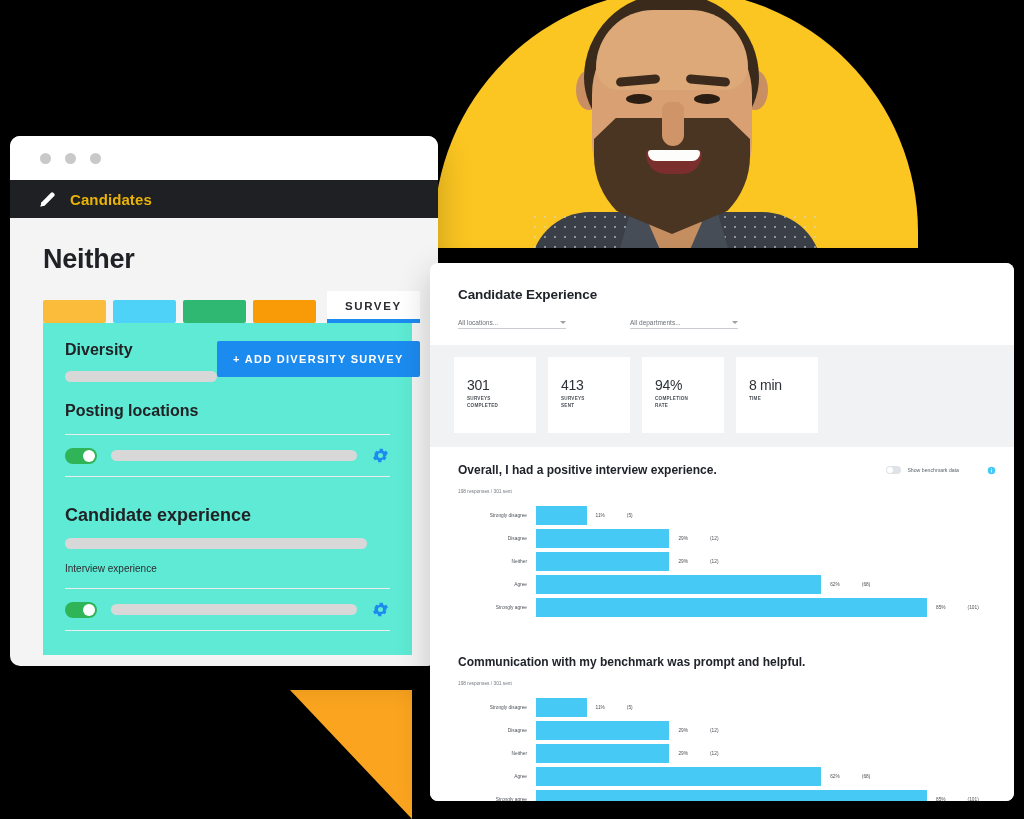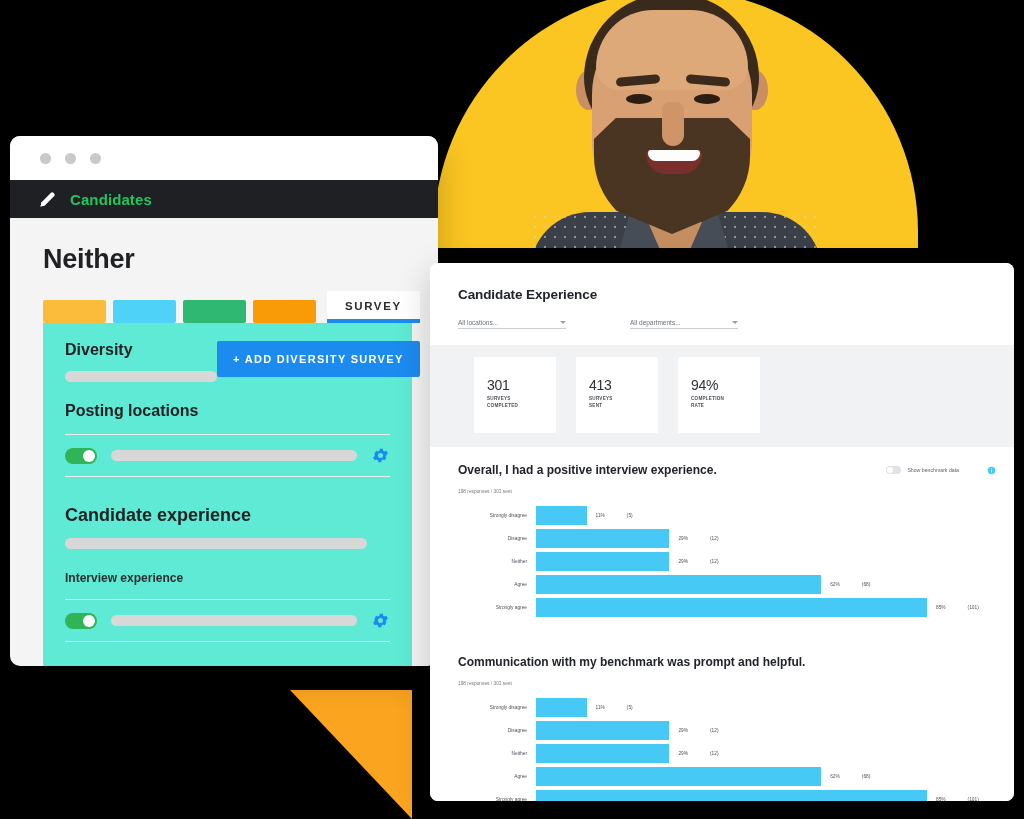--- a/index.html
+++ b/index.html
@@ -92,21 +92,21 @@
   .lw-chrome {
     height: 44px; background: #ffffff;
     display: flex; align-items: center; padding-left: 30px; gap: 14px;
   }
   .dot { width: 11px; height: 11px; border-radius: 50%; background: #c9c9c9; }
   .lw-topbar {
     height: 38px; background: #1e2023;
     display: flex; align-items: center; padding-left: 28px; gap: 12px;
   }
   .pencil-icon { width: 20px; height: 20px; display:block; }
-  .lw-brand { color: #22c55e; font-size: 15px; font-weight: 700; letter-spacing: .1px; }
+  .lw-brand { color: #eab308; font-size: 15px; font-weight: 700; letter-spacing: .1px; }
   .lw-body { padding: 20px 0 0 0; }
   .lw-title { font-size: 27px; font-weight: 700; color: #1f2125; padding: 6px 0 16px 33px; letter-spacing:-.2px; }
 
   .tabrow { display: flex; align-items: flex-end; padding-left: 33px; gap: 7px; }
   .tab-color { width: 63px; height: 23px; border-radius: 2px; }
   .tab-active {
     background: #fff; padding: 9px 18px 7px 18px;
     border-bottom: 4px solid #1C8BF0;
     font-size: 11.5px; font-weight: 700; letter-spacing: 1.6px; color: #2b2d31;
     margin-left: 4px;
@@ -133,42 +133,42 @@
     display: flex; align-items: center; gap: 14px;
     border-top: 1px solid #ececec; border-bottom: 1px solid #ececec;
     padding: 11px 0; margin-top: 14px;
   }
   .switch {
     width: 32px; height: 16px; border-radius: 9px; background: #2FB457;
     position: relative; flex: 0 0 auto; cursor: pointer;
   }
   .switch .knob { position:absolute; right:2px; top:2px; width:12px; height:12px; border-radius:50%; background:#fff; }
   .gear { width: 19px; height: 19px; margin-left: auto; flex: 0 0 auto; cursor:pointer; }
-  .mini-label { font-size: 12px; font-weight: 700; color: #2b2d31; margin-top: 22px; }
+  .mini-label { font-size: 10px; font-weight: 400; color: #2b2d31; margin-top: 14px; }
 
   
   .right-window {
     position: absolute; left: 430px; top: 263px;
     width: 584px; height: 538px;
     background: #f1f2f3;
     border-radius: 8px;
     box-shadow: 0 10px 34px rgba(0,0,0,.20);
     overflow: hidden;
   }
   .rw-header { background: #fff; padding: 24px 0 16px 28px; }
   .rw-title { font-size: 13.5px; font-weight: 700; color: #20242a; letter-spacing: -.1px; }
   .filters { display: flex; gap: 64px; margin-top: 17px; }
   .filter {
     display: flex; align-items: center; justify-content: space-between;
     width: 108px; border-bottom: 1px solid #c9ccd0; padding-bottom: 2px; cursor: pointer;
   }
   .filter span { font-size: 6.5px; color: #6c7177; }
   .chev { width: 0; height: 0; border-left: 3px solid transparent; border-right: 3px solid transparent; border-top: 3px solid #9aa0a6; }
 
-  .stats { display: flex; gap: 20px; padding: 12px 0 14px 44px; }
+  .stats { display: flex; gap: 12px; padding: 12px 0 14px 24px; }
   .stat-card {
     background: #fff; width: 82px; height: 76px;
     padding: 20px 0 0 13px;
   }
   .stat-num { font-size: 14px; color: #2d3238; font-weight: 400; letter-spacing:-.3px; }
   .stat-lbl { font-size: 4.6px; font-weight: 700; color: #4a5057; letter-spacing: .25px; line-height: 1.5; margin-top: 3px; }
 
   .chart-block { background: #fff; margin: 0 0 0 0; padding: 16px 18px 18px 28px; }
   .chart-head { display: flex; align-items: center; justify-content: space-between; }
   .chart-q { font-size: 12px; font-weight: 700; color: #20242a; }
@@ -317,20 +317,24 @@
       <div class="stat-card">
         <div class="stat-num">413</div>
         <div class="stat-lbl" style="white-space:pre-line">SURVEYS
 SENT</div>
       </div>
       <div class="stat-card">
         <div class="stat-num">94%</div>
         <div class="stat-lbl" style="white-space:pre-line">COMPLETION
 RATE</div>
       </div>
+      <div class="stat-card">
+        <div class="stat-num">8 min</div>
+        <div class="stat-lbl" style="white-space:pre-line">TIME</div>
+      </div>
     </div>
 
     <div class="chart-block">
       <div class="chart-head">
         <div class="chart-q">Overall, I had a positive interview experience.</div>
         <div class="bench">
           <div class="switch-off">
               <span class="knob"></span>
             </div>
           <span class="bench-lbl">Show benchmark data</span>

